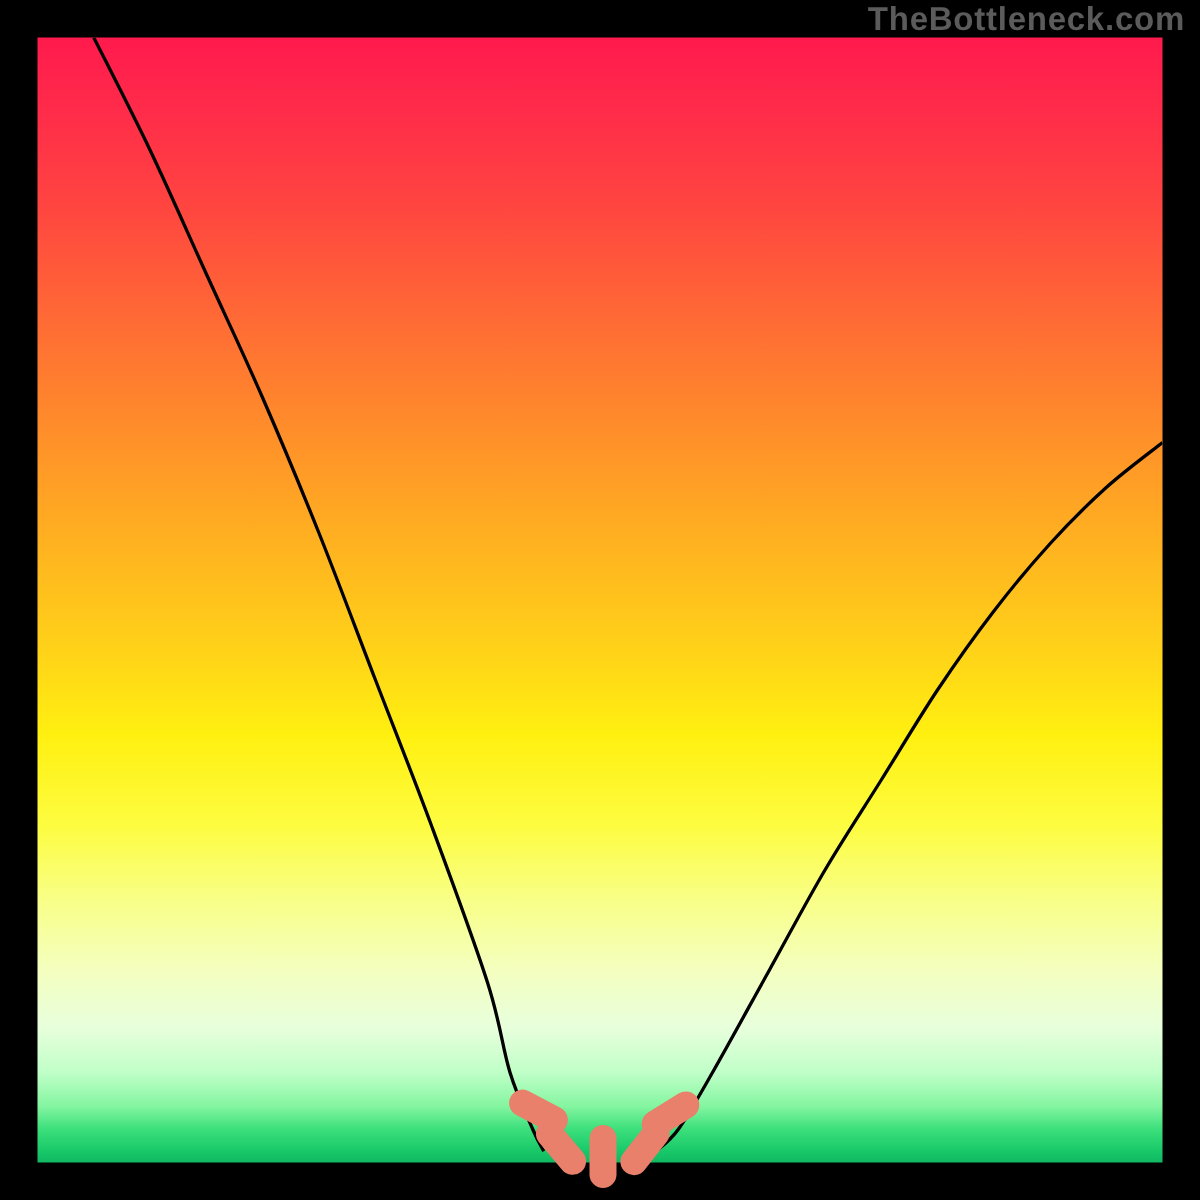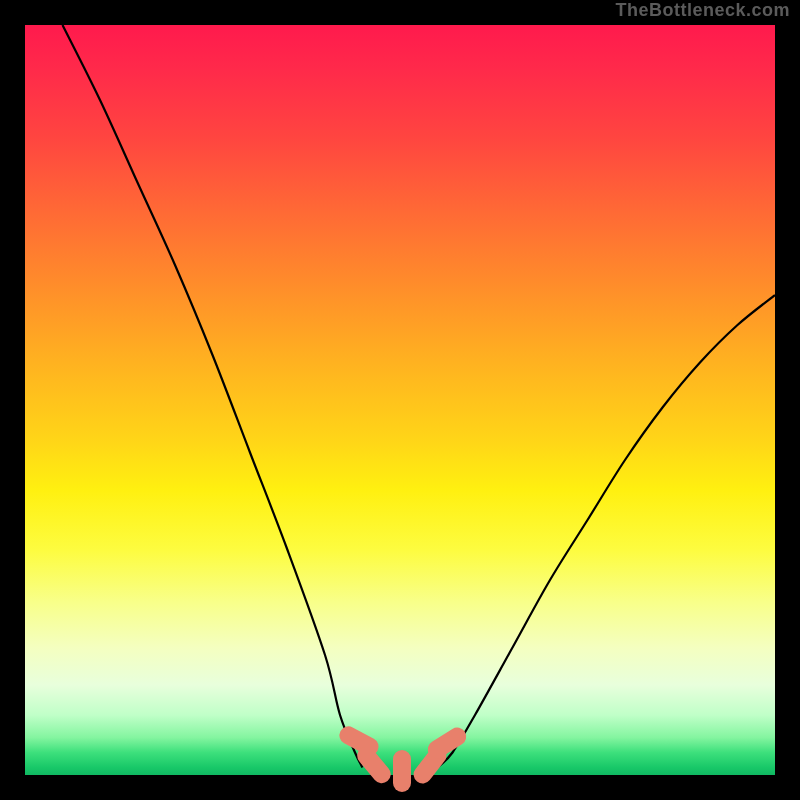--- a/index.html
+++ b/index.html
@@ -34,21 +34,21 @@
       #84f5a0 95%,
       #3de07c 97%,
       #18c868 99%,
       #10b862 100%
     );
   }
   .watermark {
     position: absolute;
     top: 0px;
     right: 10px;
-    font-size: 18px;
+    font-size: 22px;
     font-weight: bold;
     color: #5b5b5b;
     letter-spacing: 0.5px;
   }
   svg.curves {
     position: absolute;
     left: 25px;
     top: 25px;
     width: 750px;
     height: 750px;

